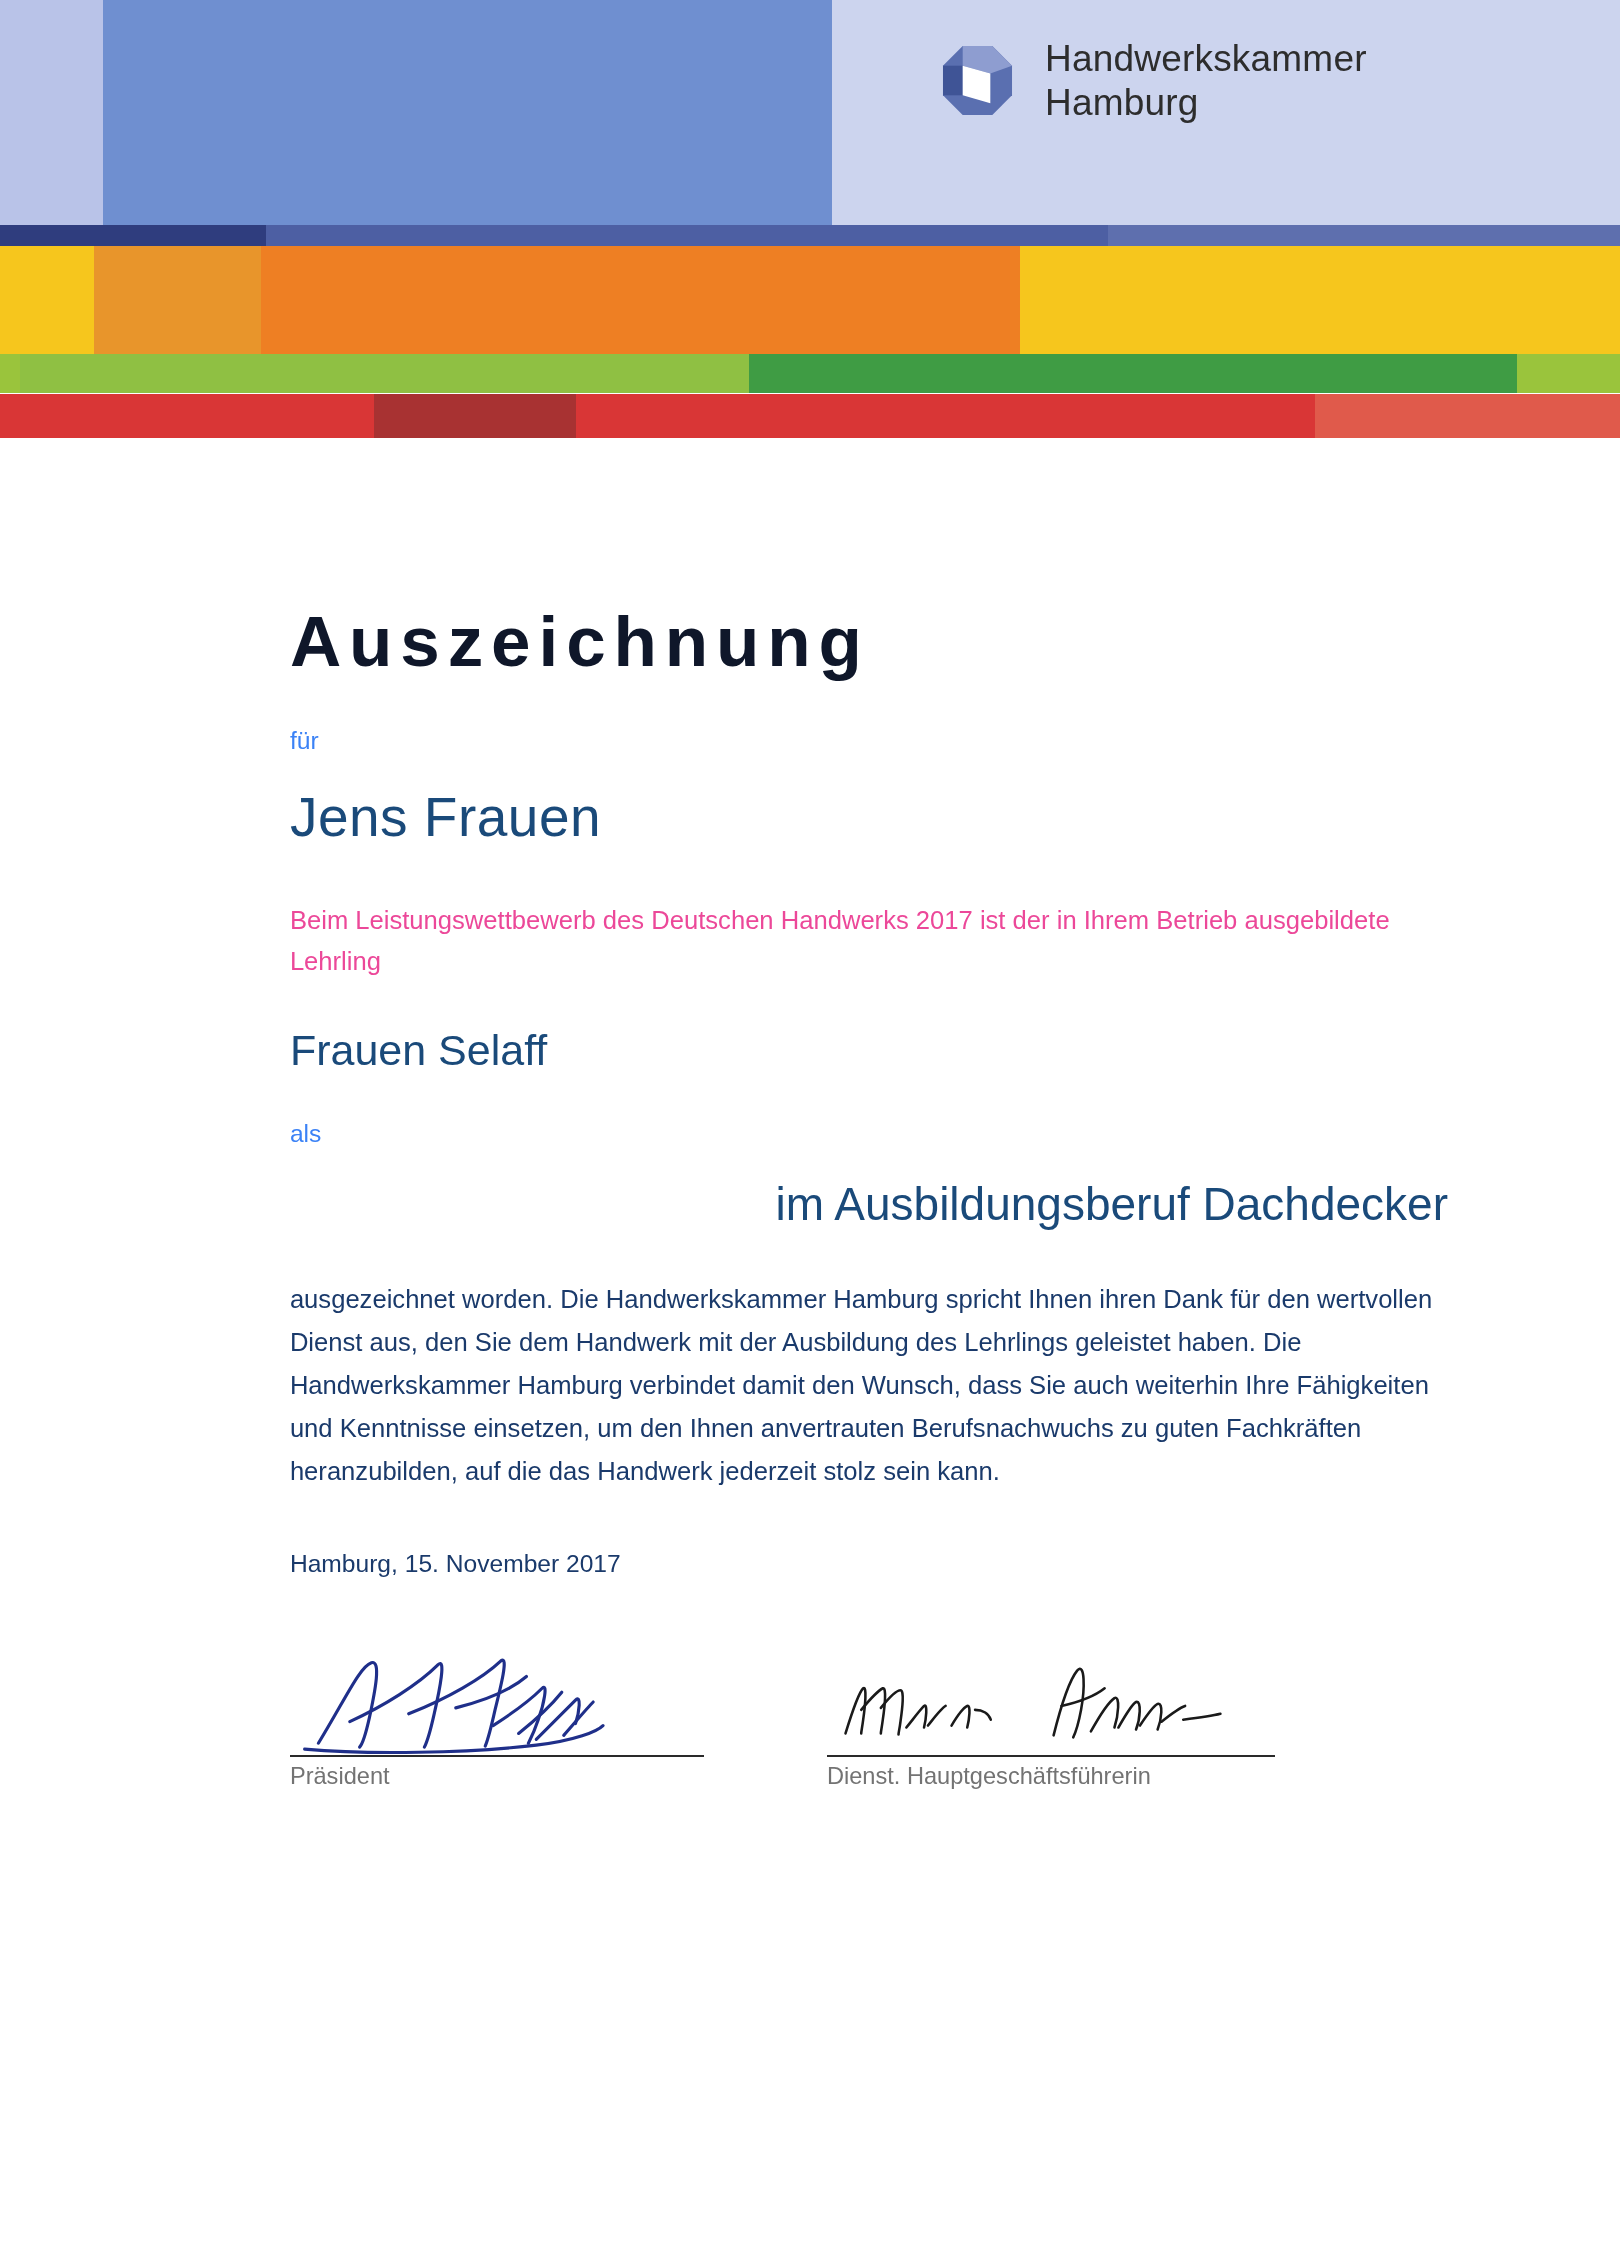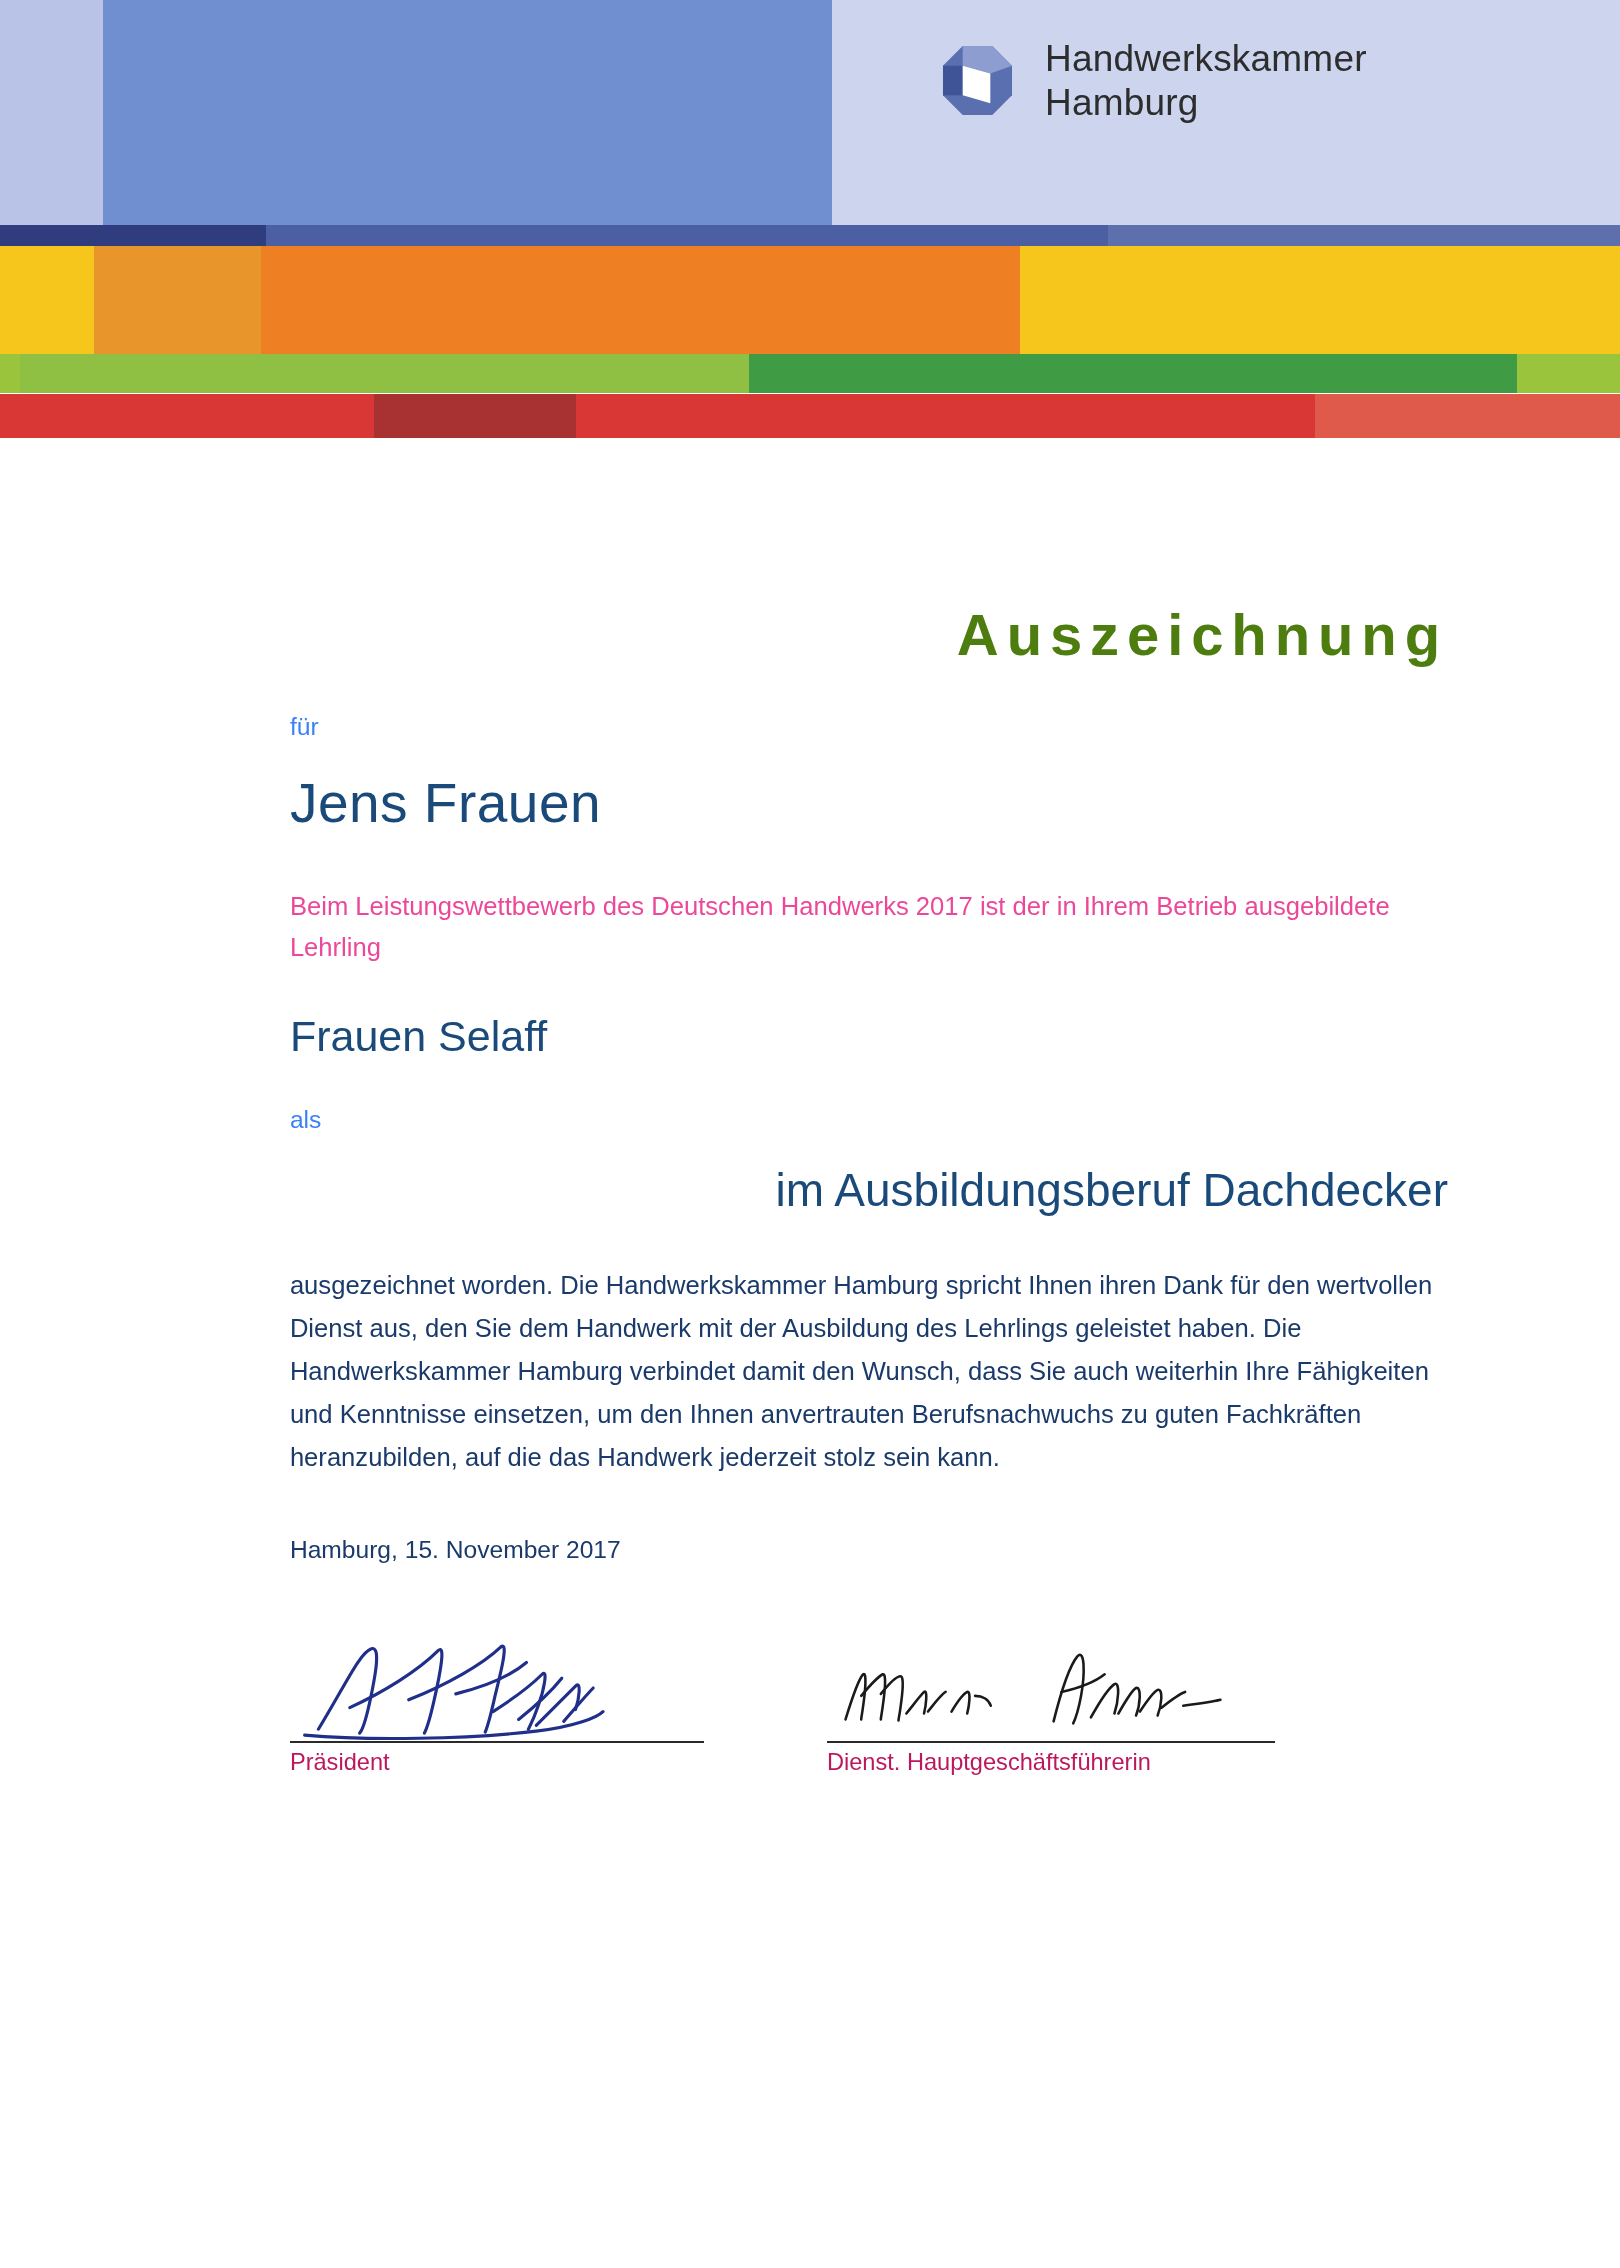--- a/index.html
+++ b/index.html
@@ -99,26 +99,25 @@
   .bar-red-d    { left: 1315px; top: 148px; width: 305px; height: 44px; background: #e05a4b; }
 
   
   .content {
     position: absolute;
     left: 286px;
     top: 601px;
     width: 1162px;
   }
   .title {
-    font-size: 58px;
+    font-size: 71px;
     font-weight: bold;
-    color: #4d7c0f;
+    color: #0f172a;
     letter-spacing: 7.9px;
     margin: 0 0 45px 3.9px;
-    text-align: right;
   }
   .small-label {
     font-size: 24.6px;
     color: #3b82f6;
     margin: 0 0 29.6px 3.9px;
   }
   .recipient {
     font-size: 55px;
     color: #1a4a7a;
     margin: 0 0 51px 3.9px;
@@ -168,21 +167,21 @@
   .sig-block { position: absolute; top: 0; }
   .sig-left { left: 0; width: 414px; }
   .sig-right { left: 537px; width: 463px; }
   .sig-img { height: 106px; position: relative; }
   .sig-line {
     border-top: 2px solid #2a2a2a;
     width: 100%;
   }
   .sig-caption {
     font-size: 23.6px;
-    color: #be185d;
+    color: #737373;
     margin-top: 5.9px;
     font-family: "Liberation Sans", sans-serif;
   }
   .sig-right .sig-line { width: 448px; }
 </style>
 </head>
 <body>
 
 <div class="header">
   <div class="hdr-left-lightblue"></div>

